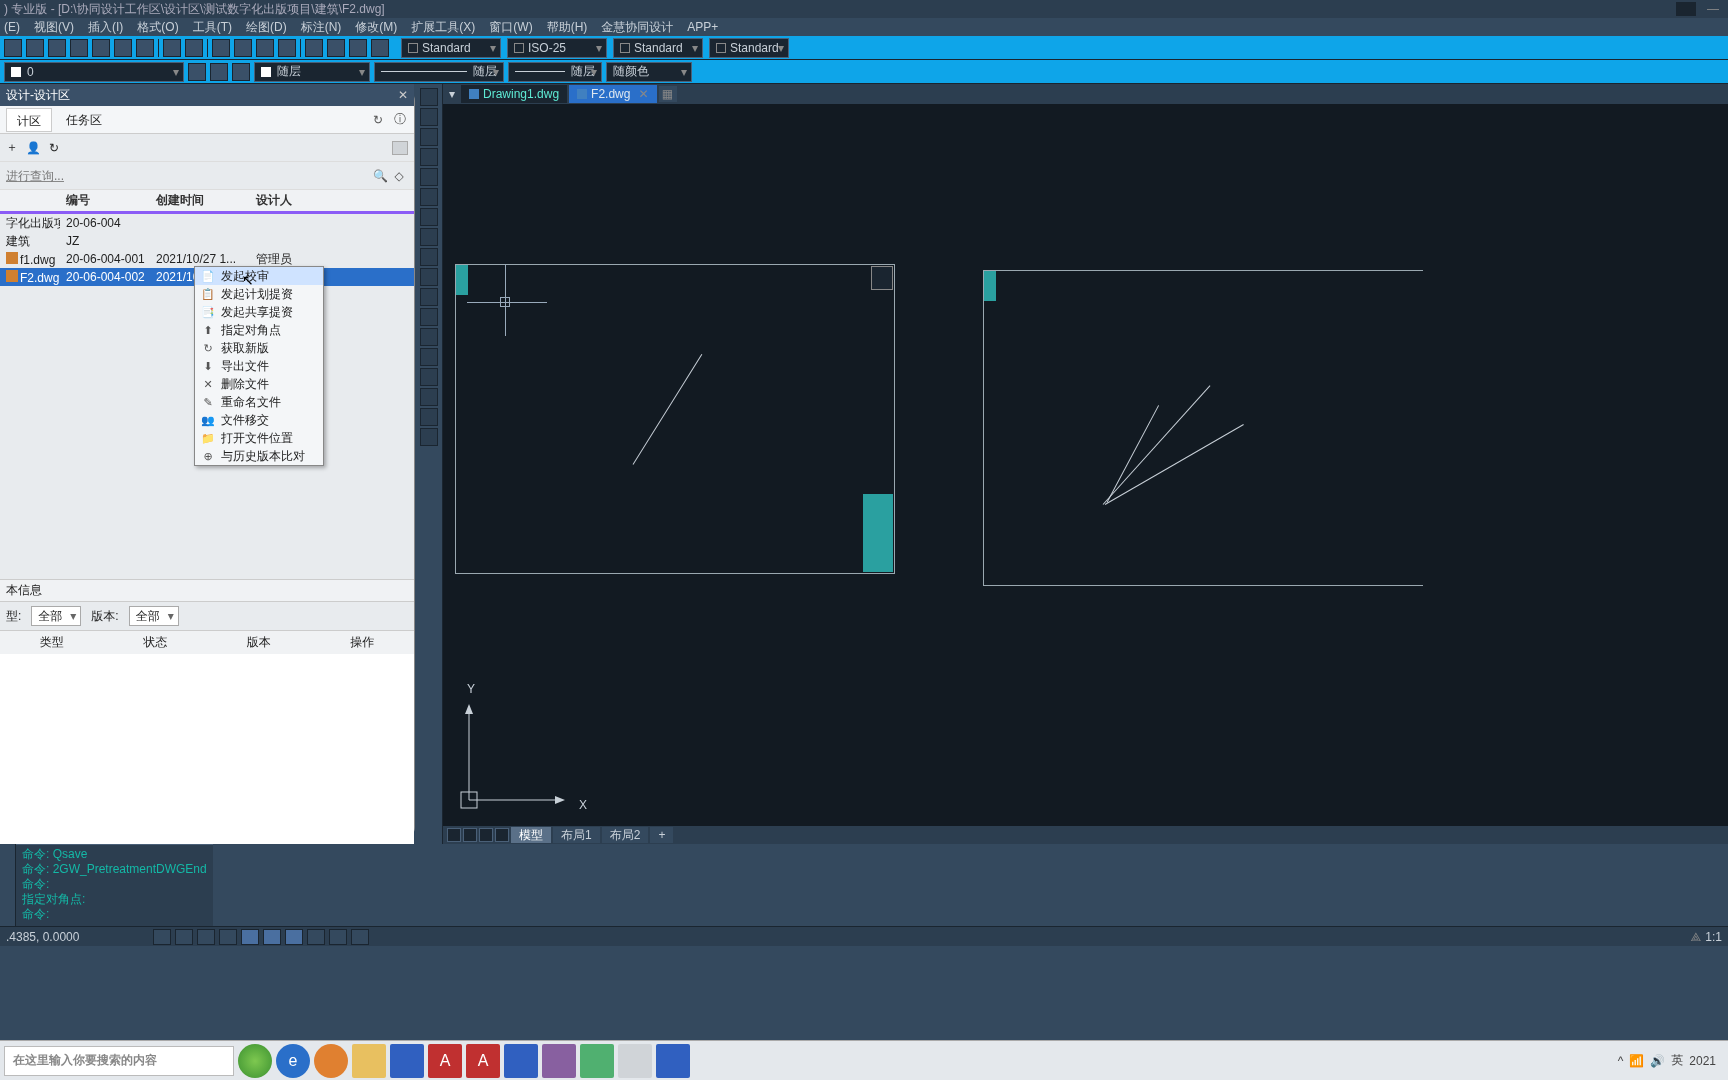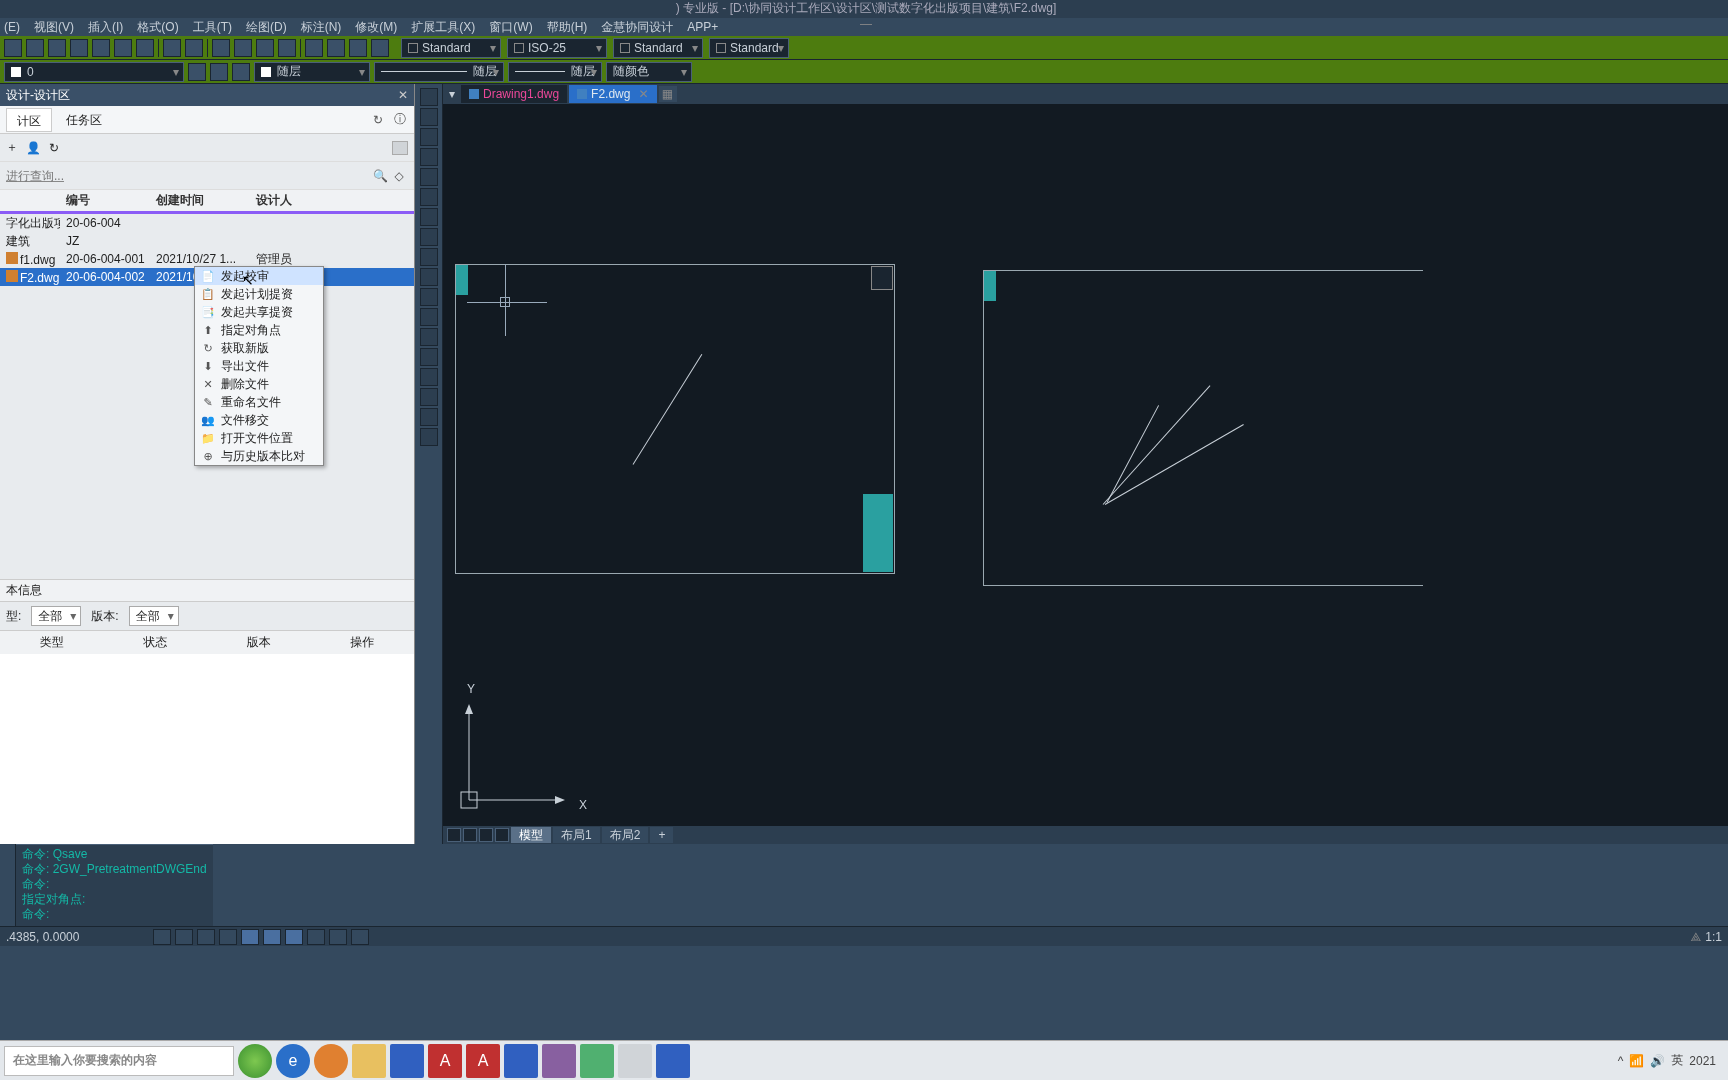--- a/index.html
+++ b/index.html
@@ -1,39 +1,39 @@
 <!DOCTYPE html>
 <html><head>
 <meta charset="utf-8">
 <style>
 * { margin: 0; padding: 0; box-sizing: border-box; font-family: "Microsoft YaHei", "SimSun", Arial, sans-serif; font-size: 12px; }
 body { background: #34495e; color: #c8d0d8; width: 1728px; height: 1080px; overflow: hidden; position: relative; }
 
 
-.titlebar { height: 18px; background: #2c3e50; display: flex; align-items: center; padding-left: 4px; color: #aab; flex-direction: column; }
+.titlebar { height: 18px; background: #2c3e50; display: flex; align-items: center; padding-left: 4px; color: #aab; }
 .titlebar .spacer { flex: 1; }
 .titlebar .mark { width: 20px; height: 14px; background: #1a2530; margin-right: 2px; }
 .titlebar .winbtn { width: 30px; text-align: center; color: #888; }
 
 
 .menubar { height: 18px; background: #34495e; display: flex; align-items: center; padding-left: 4px; color: #c8d0d8; gap: 14px; }
 .menubar span { white-space: nowrap; }
 
 
-.toolrow { height: 24px; background: #4d7c0f; display: flex; align-items: center; padding: 0 4px; gap: 4px; border-bottom: 1px solid #1a2530; }
+.toolrow { height: 24px; background: #0ea5e9; display: flex; align-items: center; padding: 0 4px; gap: 4px; border-bottom: 1px solid #1a2530; }
 .tbtn { width: 18px; height: 18px; background: #3a5068; border: 1px solid #1a2530; display:inline-block; }
 .tcombo { height: 20px; background: #1a2530; border: 1px solid #4a6078; display: flex; align-items: center; padding: 0 6px; color: #c8d0d8; position: relative; }
 .tcombo .arrow { position: absolute; right: 4px; color: #888; }
 .divv { width: 1px; height: 18px; background: #1a2530; }
 
 
 .main { display: flex; height: 760px; }
 
 
-.sidepanel { width: 415px; background: #e8ebee; color: #222; display: flex; flex-direction: column; border-right: 1px solid #888; }
+.sidepanel { width: 415px; background: #e8ebee; color: #222; display: flex; flex-direction: column; border-right: 1px solid #888; border-radius: 18px; }
 .sp-title { height: 22px; background: #3a5068; color: #fff; display: flex; align-items: center; padding: 0 6px; }
 .sp-title .close-x { margin-left: auto; color: #ccc; cursor: pointer; }
 .sp-tabs { height: 28px; background: #f4f6f8; display: flex; align-items: center; padding: 0 6px; border-bottom: 1px solid #ccc; }
 .sp-tab { height: 24px; padding: 4px 10px; background: #fff; border: 1px solid #ccc; margin-right: 4px; }
 .sp-tab.ghost { background: transparent; border: none; }
 .sp-icons { margin-left: auto; display: flex; gap: 6px; }
 .sp-icons span { width: 16px; height: 16px; display: inline-flex; align-items: center; justify-content: center; color: #555; }
 .sp-row2 { height: 28px; display: flex; align-items: center; padding: 0 6px; border-bottom: 1px solid #ddd; gap: 8px; }
 .sp-search { height: 28px; display: flex; align-items: center; padding: 0 6px; border-bottom: 1px solid #ddd; }
 .sp-search input { flex: 1; border: none; background: transparent; outline: none; color: #888; text-decoration: underline; }
@@ -64,21 +64,21 @@
 .sp-vi-head div { flex: 1; text-align: center; }
 .sp-vi-body { height: 190px; background: #fff; }
 
 
 .drawtools { width: 28px; background: #34495e; border-right: 1px solid #1a2530; display: flex; flex-direction: column; align-items: center; padding-top: 4px; gap: 2px; }
 .dtool { width: 18px; height: 18px; background: #2c3e50; border: 1px solid #1a2530; }
 
 
 .drawwrap { flex: 1; background: #0a1520; display: flex; flex-direction: column; position: relative; }
 .tabsrow { height: 20px; background: #2c3e50; display: flex; align-items: center; gap: 2px; padding-left: 2px; }
-.dwgtab { height: 18px; background: #1a2530; display: flex; align-items: center; padding: 0 8px; color: #ec4899; gap: 4px; }
+.dwgtab { height: 18px; background: #1a2530; display: flex; align-items: center; padding: 0 8px; color: #5eead4; gap: 4px; }
 .dwgtab.active { background: #2a6fc9; color: #dfe8f0; }
 .dwgtab .x { margin-left: 4px; color: #888; }
 .canvas { flex: 1; background: #121a22; position: relative; overflow: hidden; }
 
 
 .frame { position: absolute; border: 1px solid #9aa8b0; }
 .tblock { position: absolute; background: #3a4850; }
 .cyanbox { position: absolute; background: #2aa0a0; }
 .line { position: absolute; background: #c8d0d8; height: 1px; transform-origin: left center; }
 

